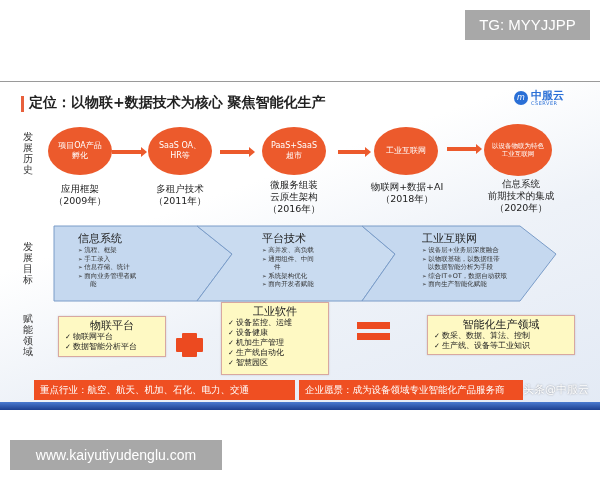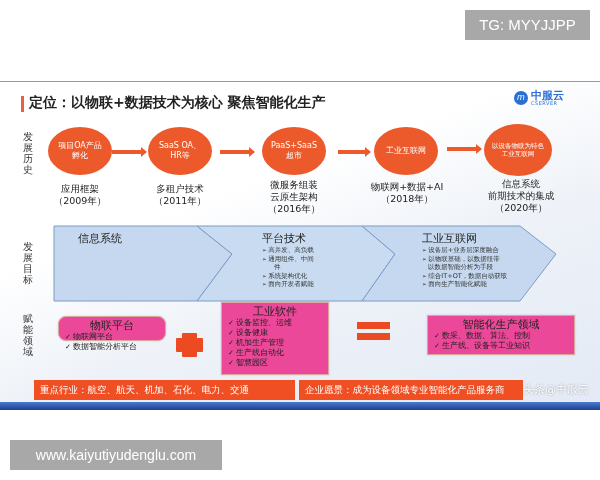--- a/index.html
+++ b/index.html
@@ -59,21 +59,21 @@
   }
   .hist-text {
     position: absolute; font-size: 9.5px; line-height: 12px; color: #222; text-align: center;
   }
   .chev-title { font-size: 11px; color: #222; }
   .chev-list { list-style: none; font-size: 6.5px; line-height: 8.5px; color: #333; }
   .chev-list li::before { content: "➢ "; font-size: 5.5px; }
   .chev-list li.cont::before { content: ""; }
 
   .box {
-    position: absolute; background: #ec4899; border: 1px solid #d8a8a0;
+    position: absolute; background: #fef9c3; border: 1px solid #d8a8a0;
     box-shadow: 0 0 2px rgba(0,0,0,0.15);
   }
   .box-title { text-align: center; font-size: 11px; color: #222; line-height: 13px; margin-top: 2px; }
   .box-list { list-style: none; font-size: 8px; line-height: 10px; color: #222; padding-left: 6px; }
   .box-list li::before { content: "✓  "; font-size: 7px; }
 
   .plus {
     position: absolute; left: 176px; top: 333px;
   }
   .plus .h { position: absolute; left: 0; top: 5px; width: 27px; height: 14px; background: #ec4a20; border-radius: 1px; }
@@ -146,20 +146,27 @@
 </div>
 
 <svg style="position:absolute; left:0; top:0;" width="600" height="480">
   <polygon points="54,226 197,226 232,254 197,301 54,301" fill="#c5d8ef" stroke="#7a9cc8" stroke-width="1"></polygon>
   <polygon points="197,226 362,226 395,254 362,301 197,301 232,254" fill="#c9dbf0" stroke="#7a9cc8" stroke-width="1"></polygon>
   <polygon points="362,226 520,226 556,254 520,301 362,301 395,254" fill="#c5d8ef" stroke="#7a9cc8" stroke-width="1"></polygon>
 </svg>
 
 <div style="position:absolute; left:78px; top:231px;">
   <div class="chev-title">信息系统</div>
+  <ul class="chev-list">
+    <li>流程、框架</li>
+    <li>手工录入</li>
+    <li>信息存储、统计</li>
+    <li>面向业务管理者赋</li>
+    <li class="cont" style="padding-left:12px;">能</li>
+  </ul>
 </div>
 
 <div style="position:absolute; left:262px; top:231px;">
   <div class="chev-title">平台技术</div>
   <ul class="chev-list">
     <li>高并发、高负载</li>
     <li>通用组件、中间</li>
     <li class="cont" style="padding-left:12px;">件</li>
     <li>系统架构优化</li>
     <li>面向开发者赋能</li>
@@ -170,21 +177,21 @@
   <div class="chev-title">工业互联网</div>
   <ul class="chev-list">
     <li>设备层+业务层深度融合</li>
     <li>以物联基础，以数据纽带</li>
     <li class="cont" style="padding-left:6px;">以数据智能分析为手段</li>
     <li>综合IT+OT，数据自动获取</li>
     <li>面向生产智能化赋能</li>
   </ul>
 </div>
 
-<div class="box" style="left:58px; top:316px; width:108px; height:25px;border-radius:8px;">
+<div class="box" style="left:58px; top:316px; width:108px; height:41px;">
   <div class="box-title">物联平台</div>
   <ul class="box-list">
     <li>物联网平台</li>
     <li>数据智能分析平台</li>
   </ul>
 </div>
 
 <div class="plus">
   <div class="h"></div>
     <div class="v"></div>

